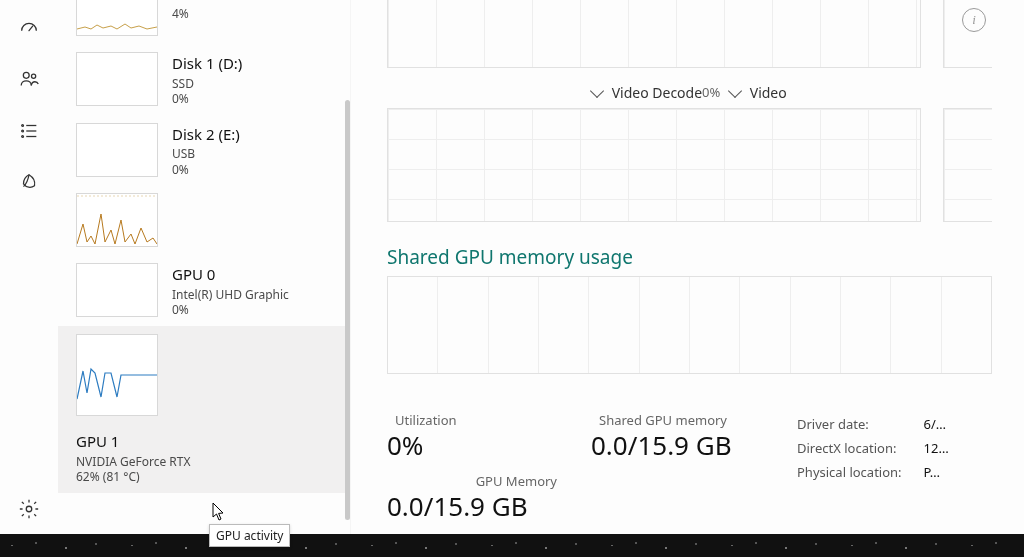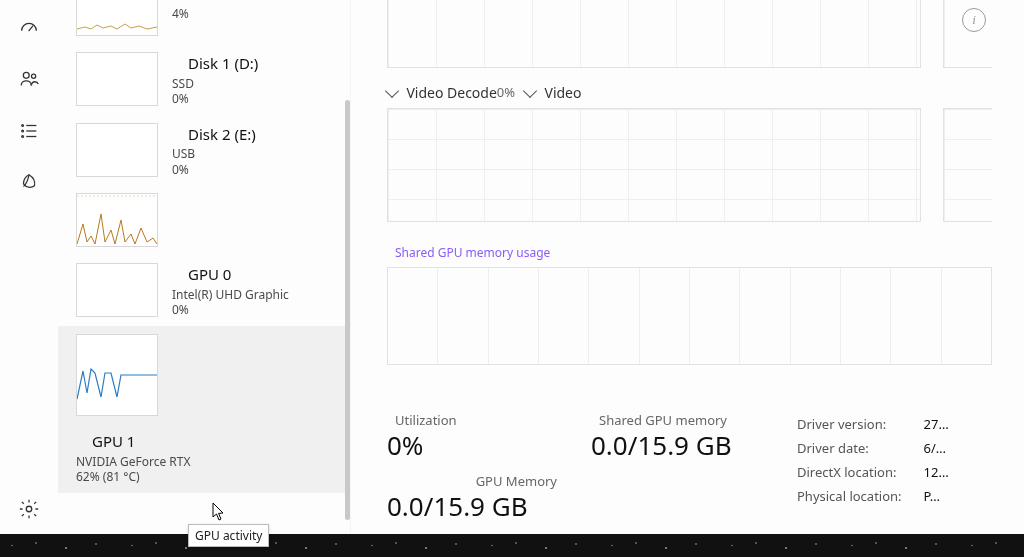--- a/index.html
+++ b/index.html
@@ -88,21 +88,20 @@
     flex-direction: column;
     line-height: 1.3;
     padding-top: 2px;
     white-space: nowrap;
     overflow: hidden;
   }
   .item .meta .title {
     font-size: 15px;
     color: #111;
     margin-bottom: 2px;
-    margin-left: 16px;
   }
   .item .meta .sub {
     font-size: 12px;
     color: #4a4a4a;
   }
   .item .meta .val {
     font-size: 12px;
     color: #4a4a4a;
   }
   
@@ -121,21 +120,21 @@
     right: 0;
     top: 100px;
     width: 5px;
     height: 420px;
     background: #c9c9c9;
     border-radius: 3px;
   }
   
   .tooltip {
     position: absolute;
-    left: 188px;
+    left: 209px;
     top: 524px;
     background: #fff;
     border: 1px solid #bbb;
     padding: 2px 6px;
     font-size: 12px;
     color: #222;
     box-shadow: 0 1px 3px rgba(0,0,0,0.15);
     pointer-events: none;
     z-index: 10;
   }
@@ -175,21 +174,21 @@
     display:flex; align-items:center; justify-content:center;
     font-family: Georgia, serif; font-style: italic; font-size: 13px;
   }
   
   .mid-row {
     margin-top: 12px;
   }
   .mid-header {
     display: flex;
     align-items: center;
-    justify-content: flex-start;
+    justify-content: center;
     height: 24px;
   }
   .chev {
     display:inline-block; width:9px; height:9px;
     border-left:1.2px solid #555; border-bottom:1.2px solid #555;
     transform: rotate(-45deg); margin-right:6px; margin-bottom:2px;
   }
   .chart-title { font-size: 14px; color: #333; }
   .pct-right { font-size: 13px; color: #666; margin-right: 6px;}
   .mid-charts {
@@ -197,23 +196,22 @@
     gap: 22px;
     margin-top: 4px;
   }
   .mid-charts .chart-box {
     flex: 1;
     height: 112px;
   }
   
   .shared-label {
     margin-top: 22px;
-    font-size: 12px;
-    color: #8b5cf6;
-    margin-left: 8px;
+    font-size: 19px;
+    color: #0f766e;
   }
   .shared-chart {
     border: 1px solid #e1e1e1;
     height: 96px;
     margin-top: 6px;
     display:flex;
   }
   .shared-chart .col {
     flex:1; border-right:1px solid #eeeeee;
   }
@@ -441,24 +439,20 @@
         <span class="stat-label" style="margin-top:10px;text-align:right;">GPU Memory</span>
         <span class="stat-big">0.0/15.9 GB</span>
       </div>
       <div class="stats-col mid">
         <span class="stat-label">Shared GPU memory</span>
         <span class="stat-big">0.0/15.9 GB</span>
       </div>
       <div class="stats-col">
         <table class="kv-table">
           <tbody>
-                <tr>
-            <td class="k">Driver version:</td>
-            <td class="v">27…</td>
-          </tr>
           <tr>
             <td class="k">Driver date:</td>
             <td class="v">6/…</td>
           </tr>
           <tr>
             <td class="k">DirectX location:</td>
             <td class="v">12…</td>
           </tr>
           <tr>
             <td class="k">Physical location:</td>

